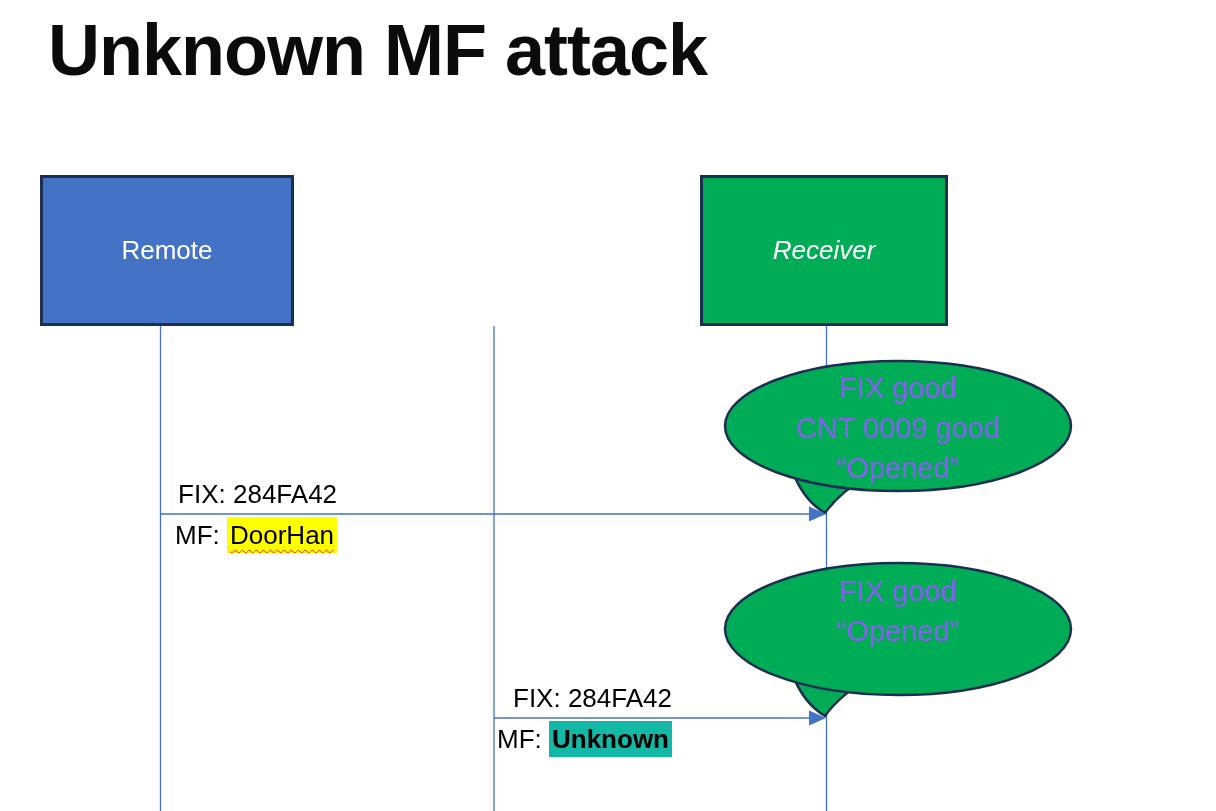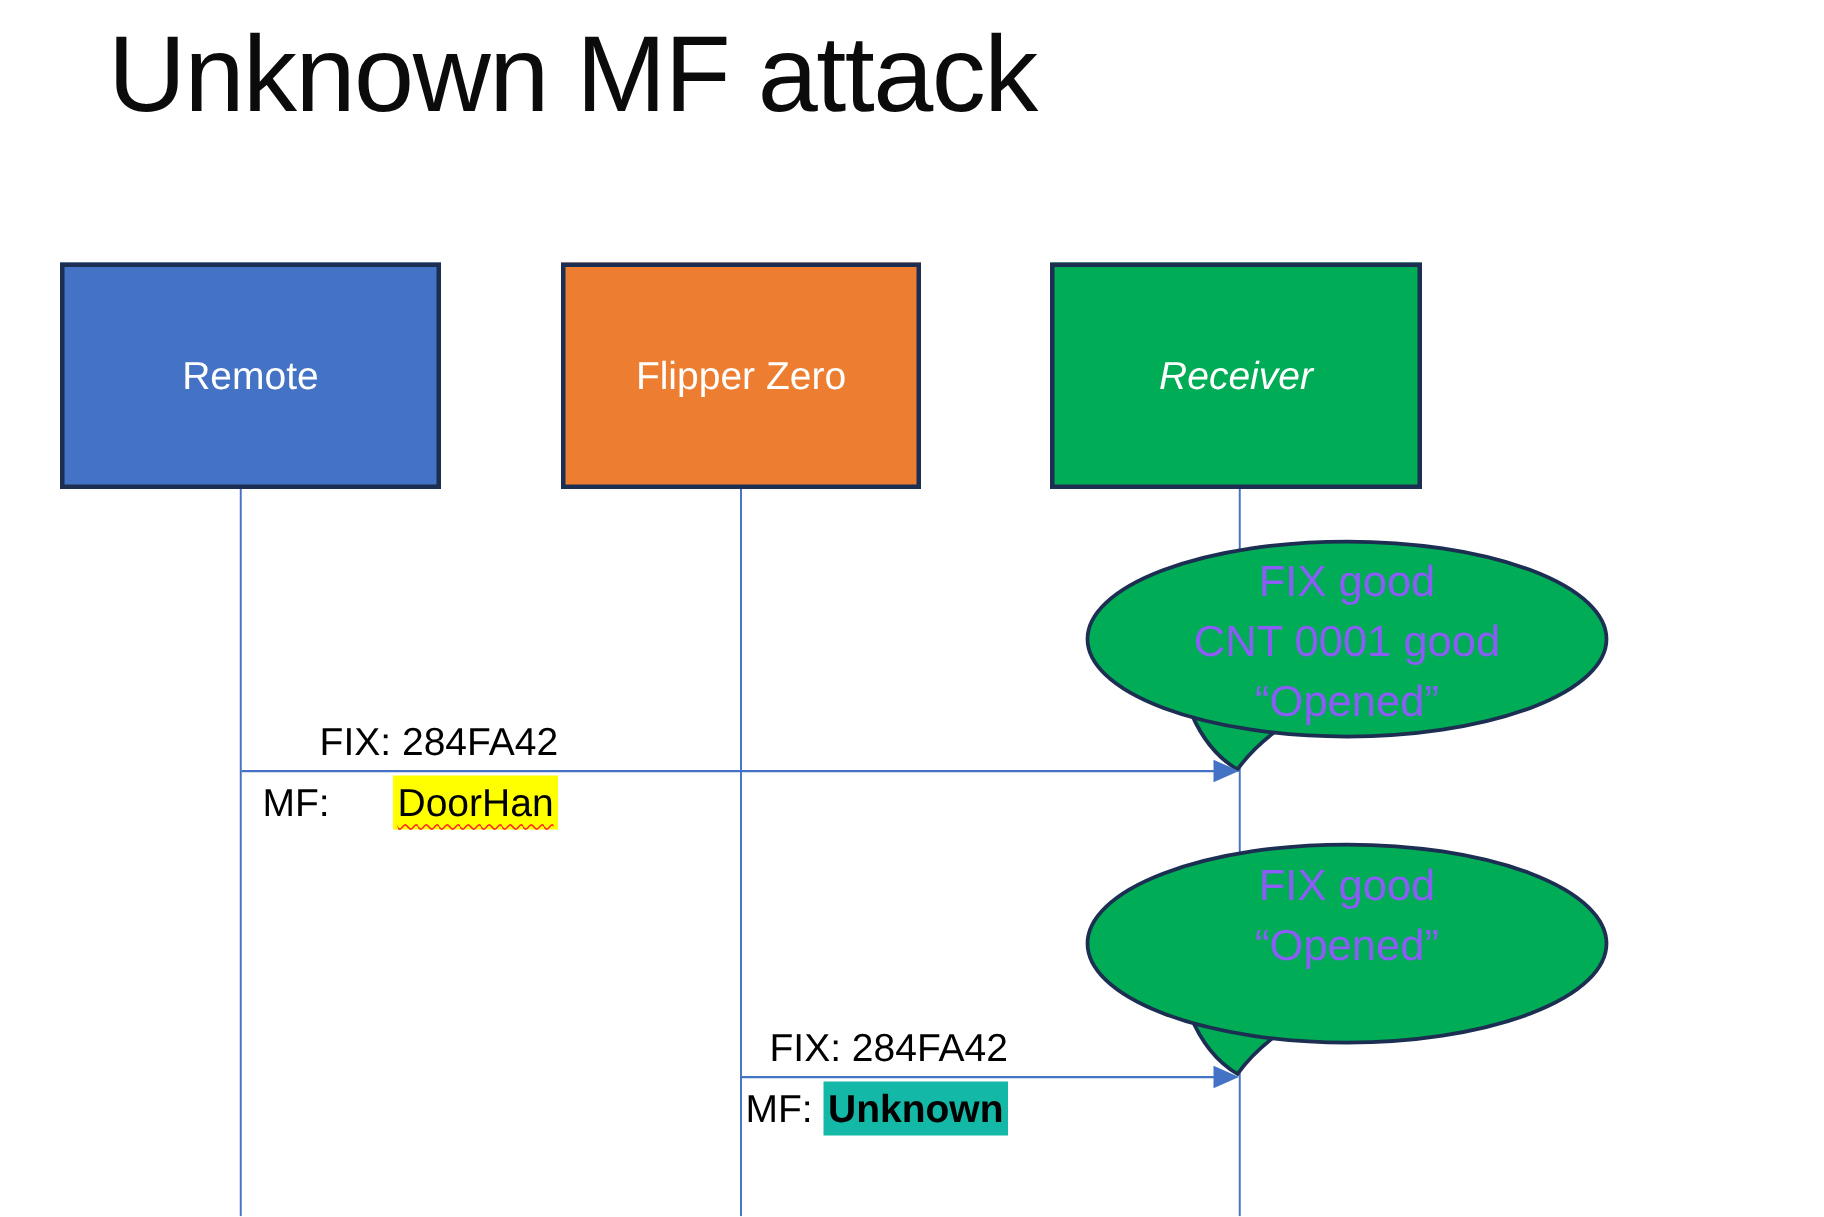--- a/index.html
+++ b/index.html
@@ -1,22 +1,22 @@
 <!DOCTYPE html>
 <html><head>
 <meta charset="utf-8">
 <style>
   html,body { margin:0; padding:0; background:#fff; }
   .stage {
     position:relative; width:1216px; height:811px; overflow:hidden;
     background:#ffffff; font-family:"Liberation Sans", sans-serif;
   }
   .slide-title {
-    position:absolute; left:72px; top:4px; height:92px; line-height:92px;
-    font-size:72px; font-weight:400; letter-spacing:-1px; color:#0b0b0b;
+    position:absolute; left:48px; top:4px; height:92px; line-height:92px;
+    font-size:72px; font-weight:700; letter-spacing:-1px; color:#0b0b0b;
     white-space:nowrap;
   }
   .actor {
     position:absolute; top:175px; height:151px; box-sizing:border-box;
     border:3px solid #1C2F52; display:flex; align-items:center; justify-content:center;
     color:#ffffff; font-size:26px;
   }
   #actor-remote   { left:40px;  width:254px; }
   #actor-flipper  { left:374px; width:240px; }
   #actor-receiver { left:700px; width:248px;font-style:italic; }
@@ -37,35 +37,31 @@
   }
   #msg-1 { left:175px; top:474px; }
   #msg-2 { left:497px; top:678px; }
 
   .hl { padding:3px 3px; }
   .sq {
     text-decoration-line:underline;
     text-decoration-style:wavy;
     text-decoration-thickness:1px;
     text-underline-offset:5px;
-    margin-left:35px;
   }
 </style>
 </head>
 <body>
 
 <div class="stage">
 
   <div class="slide-title">Unknown MF attack</div>
 
   <div class="actor" id="actor-remote" style="background-color: rgb(68, 114, 196); border-color: rgb(28, 47, 82);">
     <span>Remote</span>
-  </div>
-  <div class="actor" id="actor-flipper" style="background-color: rgb(237, 125, 49); border-color: rgb(28, 47, 82);">
-    <span>Flipper Zero</span>
   </div>
   <div class="actor" id="actor-receiver" style="background-color: rgb(0, 172, 85); border-color: rgb(28, 47, 82);">
     <span>Receiver</span>
   </div>
 
   <svg class="layer" width="1216" height="811" viewBox="0 0 1216 811">
 
     <line x1="160.5" y1="326" x2="160.5" y2="811" stroke-width="1.3" stroke="#4472C4"></line>
     <line x1="494" y1="326" x2="494" y2="811" stroke-width="1.3" stroke="#4472C4"></line>
     <line x1="826.5" y1="326" x2="826.5" y2="811" stroke-width="1.3" stroke="#4472C4"></line>
@@ -78,21 +74,21 @@
 
     <line x1="161" y1="514" x2="811" y2="514" stroke-width="1.5" stroke="#4472C4"></line>
     <polygon points="826,514 809,506.5 809,521.5" fill="#4472C4"></polygon>
 
     <line x1="494" y1="718" x2="811" y2="718" stroke-width="1.5" stroke="#4472C4"></line>
     <polygon points="826,718 809,710.5 809,725.5" fill="#4472C4"></polygon>
   </svg>
 
   <div class="callout-text" id="callout-text-1">
     <div>FIX good</div>
-    <div>CNT 0001 good</div>
+    <div>CNT 0009 good</div>
     <div>“Opened”</div>
   </div>
 
   <div class="callout-text" id="callout-text-2">
     <div>FIX good</div>
     <div>“Opened”</div>
   </div>
 
   <div class="msg" id="msg-1">
     <div class="msg-line">

